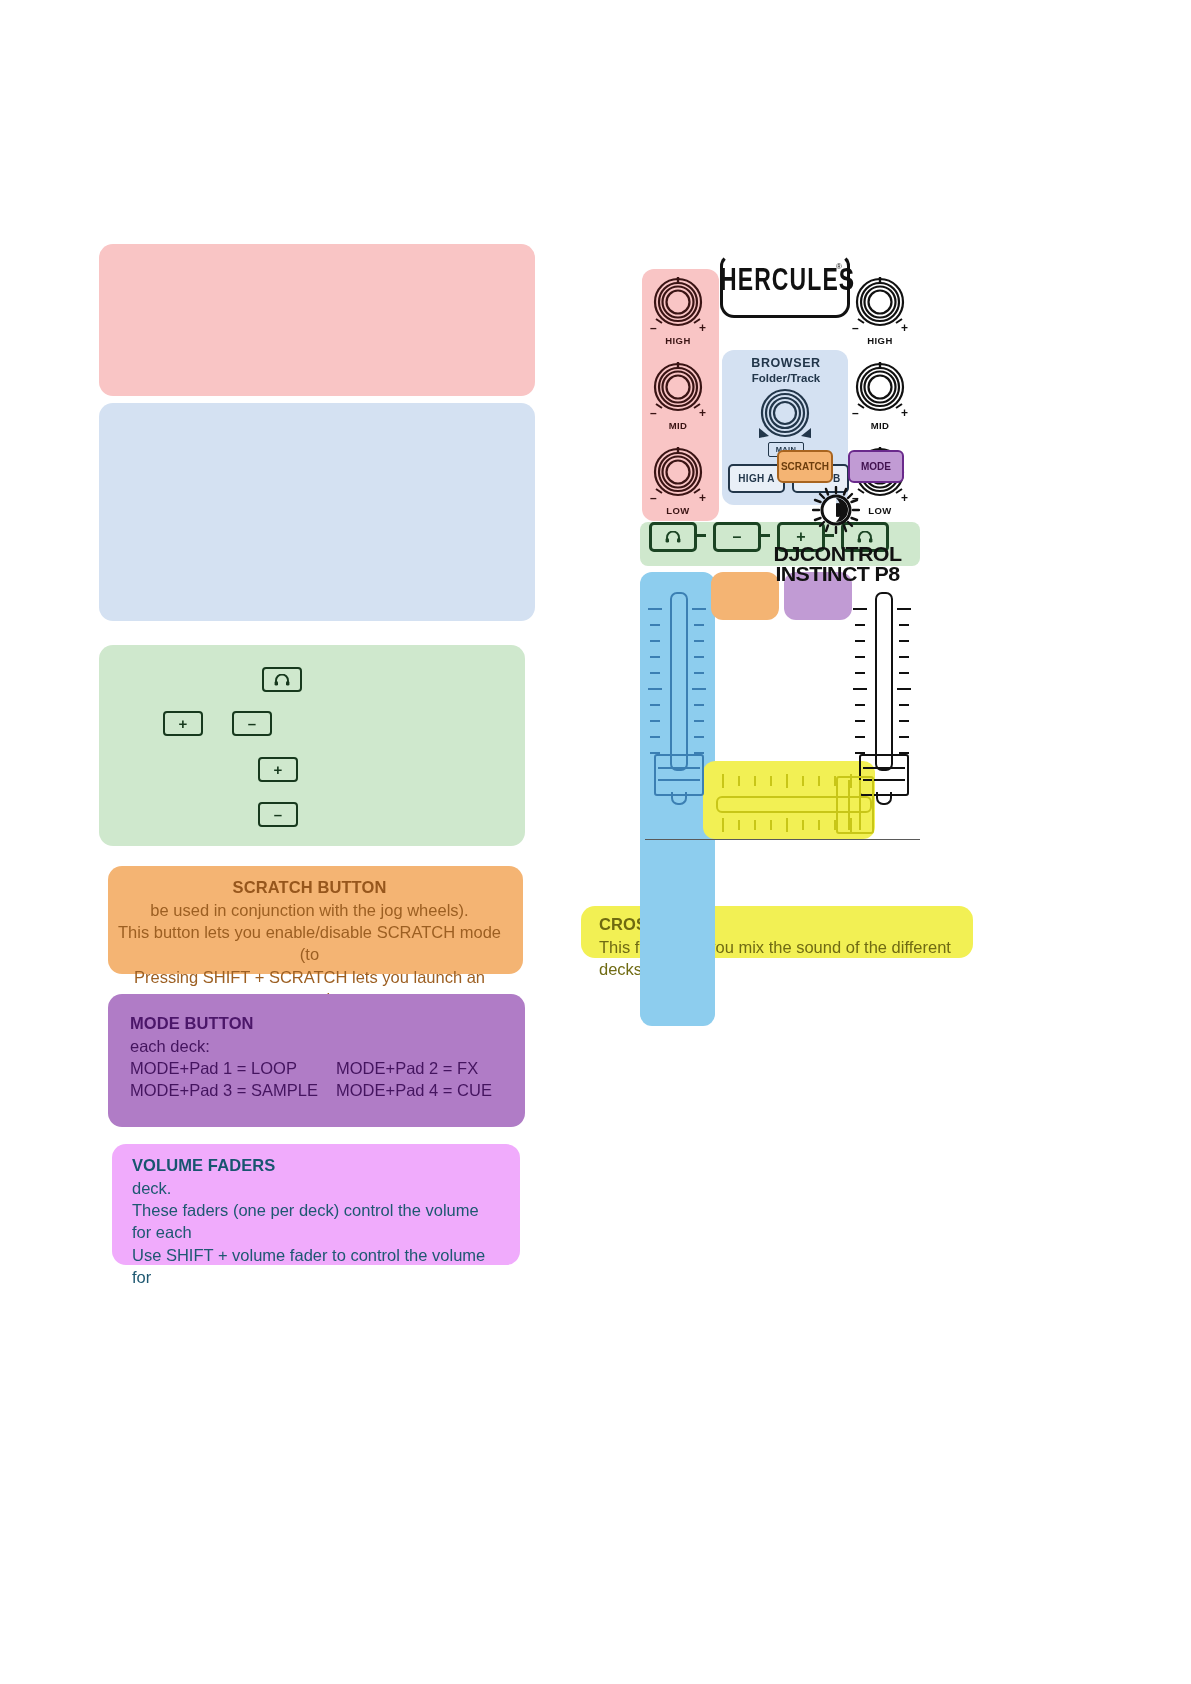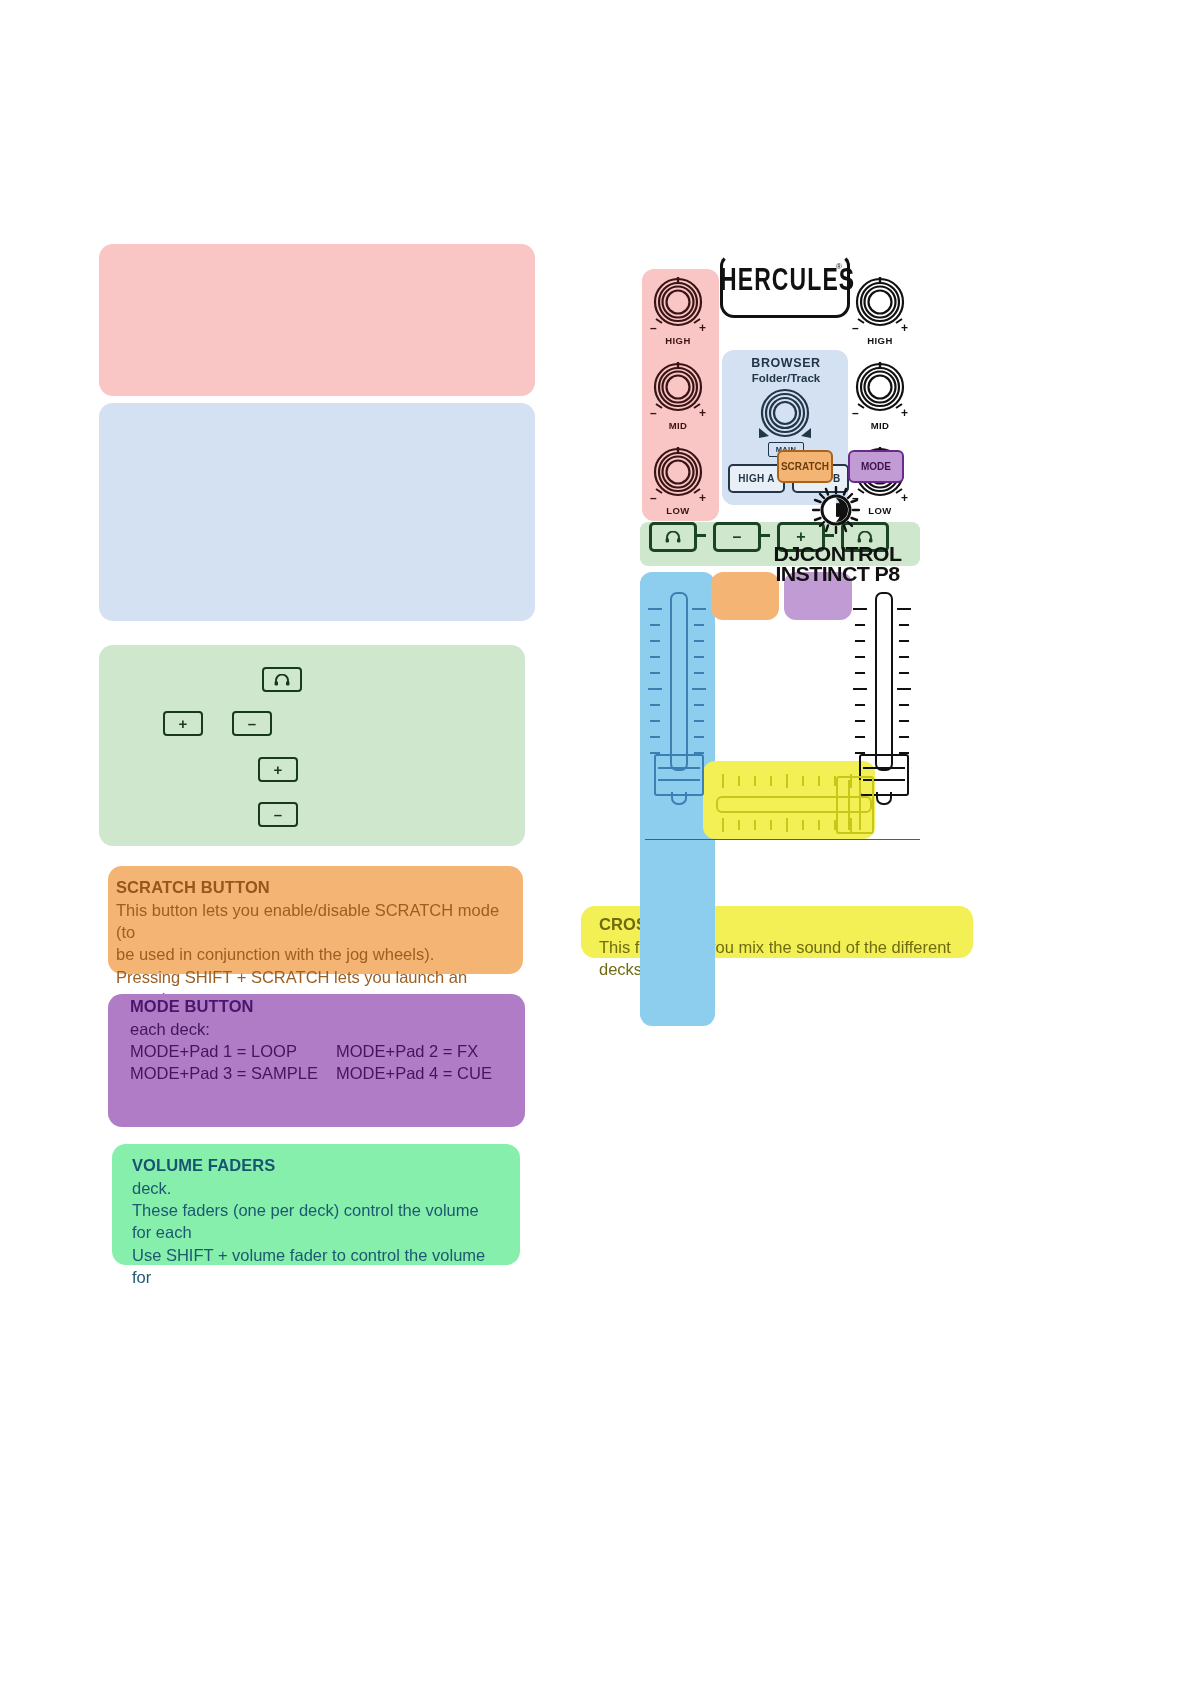--- a/index.html
+++ b/index.html
@@ -37,21 +37,21 @@
   
   .c-pink   { background: #f9c5c5; }
   .c-blue   { background: #d4e1f2; }
   .c-green  { background: #cfe8cd; }
   .c-orange { background: #f4b473; }
   .c-orange .title { color: #96561c; }
   .c-orange .body  { color: #9c5f22; }
   .c-purple { background: #b07cc6; }
   .c-purple .title { color: #4b1669; }
   .c-purple .body  { color: #44145f; }
-  .c-lblue  { background: #86efac; }
+  .c-lblue  { background: #f0abfc; }
   .c-lblue .title { color: #18556f; }
   .c-lblue .body  { color: #1d5871; }
   .c-yellow { background: #f2f054; }
   .c-yellow .title { color: #6f6a10; }
   .c-yellow .body  { color: #706b13; }
 
   
   .keycap {
     position: absolute;
     border: 2.6px solid #17391d;
@@ -355,29 +355,29 @@
 
   <div class="keycap" style="left:159px; top:112px; width:36px; height:21px;">
     <span>+</span>
   </div>
 
   <div class="keycap" style="left:159px; top:157px; width:36px; height:21px;">
     <span>–</span>
   </div>
 </div>
 
-<div class="callout c-orange" style="left:108px; top:866px; width:415px; height:108px; padding:11px 20px 10px 8px;">
+<div class="callout c-orange" style="left:108px; top:866px; width:415px; height:108px; padding:11px 20px 10px 8px;text-align:center;">
   <div class="title">SCRATCH BUTTON</div>
+  <div class="body">be used in conjunction with the jog wheels).</div>
   <div class="body">This button lets you enable/disable SCRATCH mode (to</div>
-  <div class="body">be used in conjunction with the jog wheels).</div>
   <div class="body">Pressing SHIFT + SCRATCH lets you launch an automix</div>
   <div class="body">of a predefined playlist.</div>
 </div>
 
-<div class="callout c-purple" style="left:108px; top:994px; width:417px; height:133px; padding:2px 18px 10px 22px;">
+<div class="callout c-purple" style="left:108px; top:994px; width:417px; height:133px; padding:19px 18px 10px 22px;">
   <div class="title">MODE BUTTON</div>
   <div class="body">each deck:</div>
 
   <div style="display:flex;">
     <div class="body" style="width:206px;">MODE+Pad 1 = LOOP</div>
     <div class="body">MODE+Pad 2 = FX</div>
   </div>
   <div style="display:flex;">
     <div class="body" style="width:206px;">MODE+Pad 3 = SAMPLE</div>
     <div class="body">MODE+Pad 4 = CUE</div>

